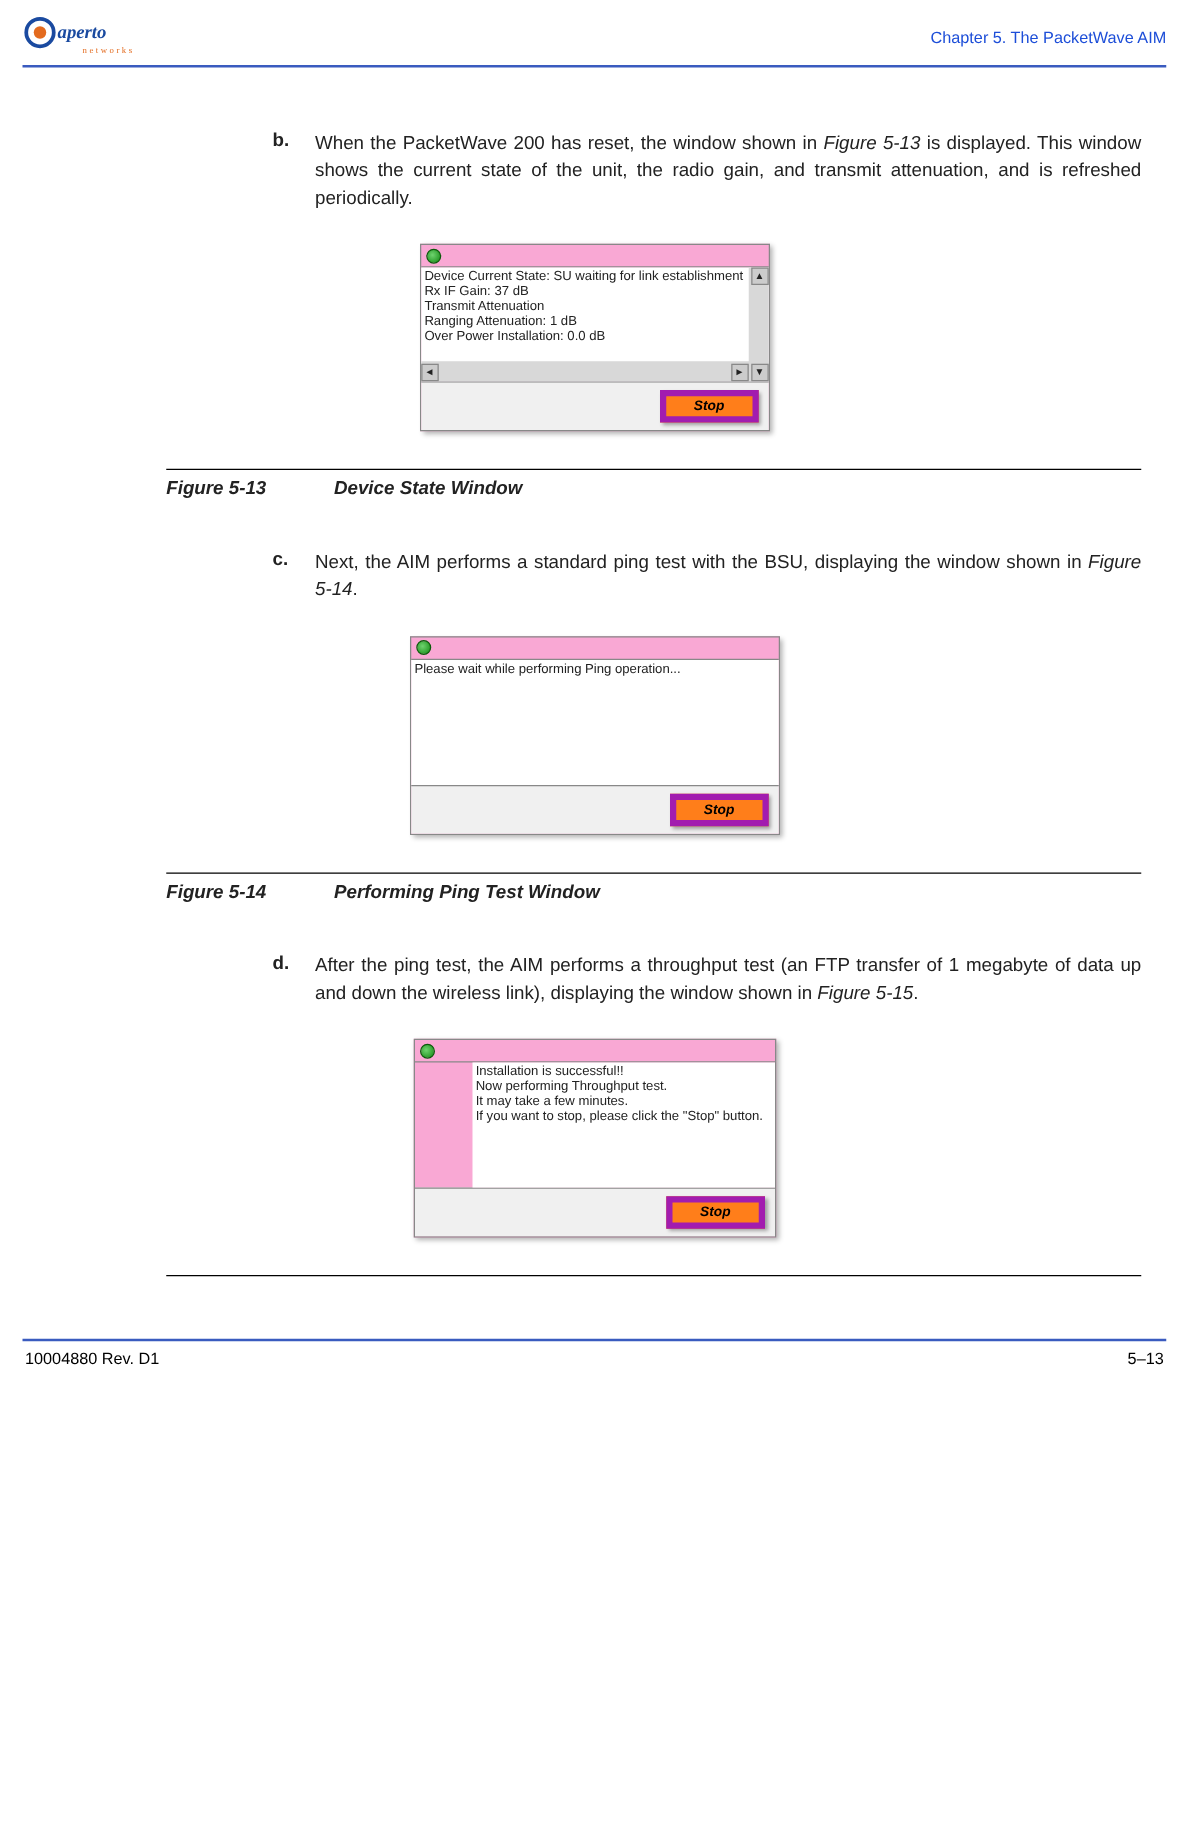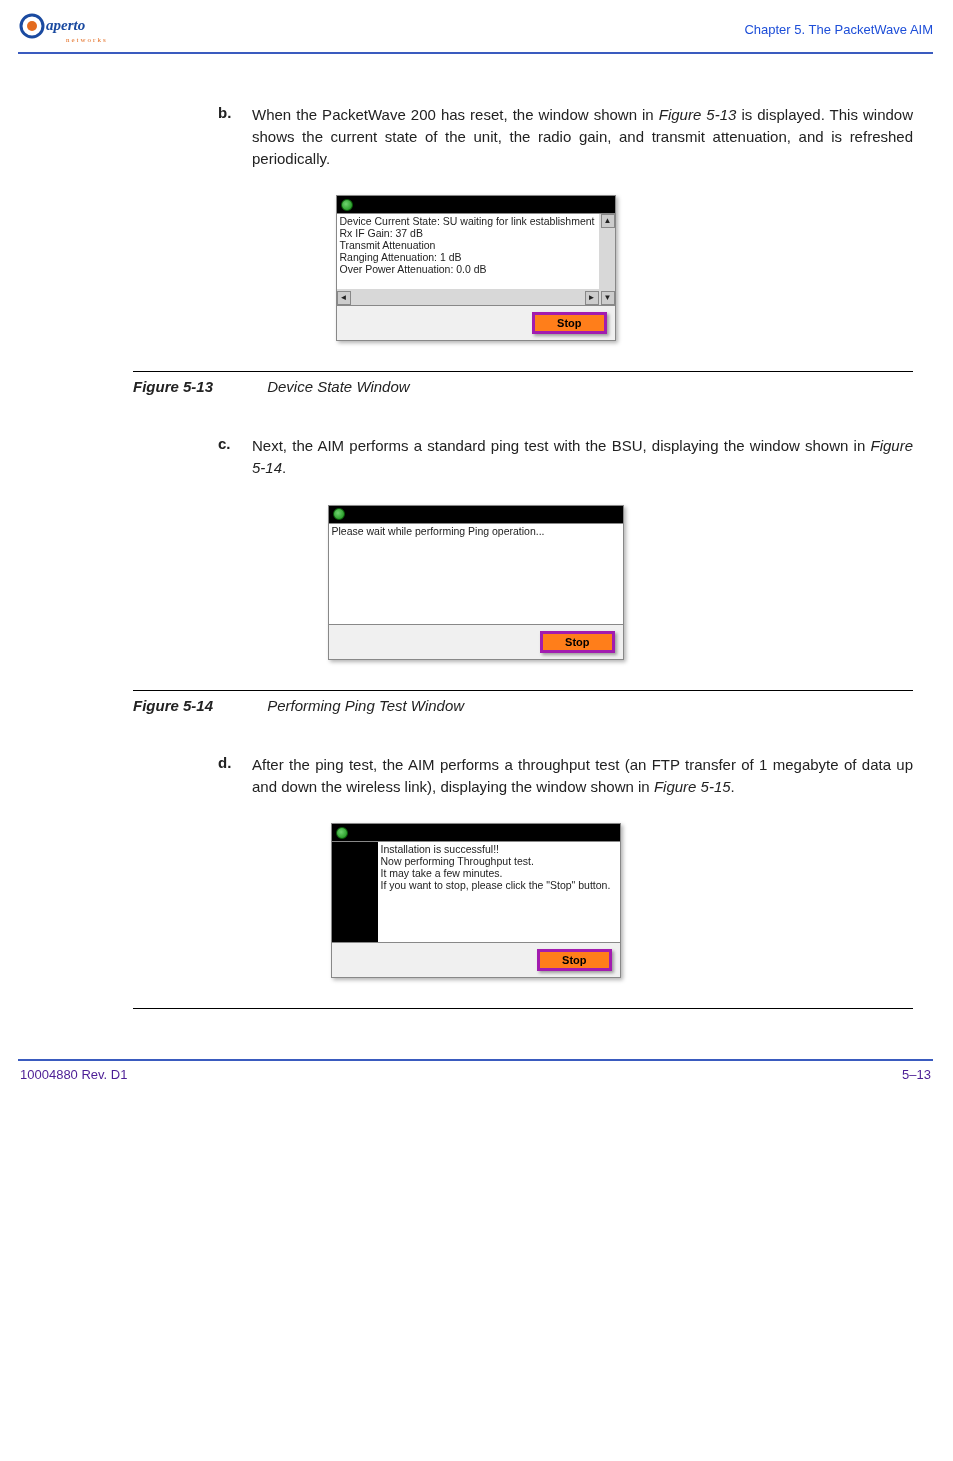--- a/index.html
+++ b/index.html
@@ -53,21 +53,21 @@
   }
   .ref-italic {
     font-style: italic;
   }
   .fig-wrap {
     text-align: center;
     margin: 26px 0 26px 0;
   }
   .applet {
     display: inline-block;
-    background: #000000;
+    background: #f9a8d4;
     border: 1px solid #888;
     box-shadow: 2px 2px 4px rgba(0,0,0,0.3);
     text-align: left;
     font-family: "MS Sans Serif", Tahoma, Arial, sans-serif;
     font-size: 10.5px;
   }
   .applet .top-strip {
     height: 18px;
     border-bottom: 1px solid #888;
     display: flex;
@@ -84,47 +84,48 @@
     padding: 1px 3px 14px 3px;
     position: relative;
     border-right: 16px solid #d8d8d8;
     border-bottom: 16px solid #d8d8d8;
   }
   .applet .text-zone.no-vscroll { border-right: 0; }
   .applet .text-zone.no-hscroll { border-bottom: 0; }
   .stop-btn {
     display: inline-block;
     background: #ff7e1a;
-    border: 3px solid #a21caf;
+    border: 5px solid #a21caf;
     box-shadow: 2px 2px 3px rgba(0,0,0,0.35);
     font-weight: bold;
     font-size: 11px;
     padding: 2px 22px;
     color: #000;
     margin: 6px 8px 6px 0;
+    font-style: italic;
   }
   .stop-row { text-align: right; border-top: 1px solid #888; background:#f0f0f0;}
   .figure-rule {
     border: 0;
     border-top: 1px solid #000;
     margin: 30px 20px 6px 115px;
   }
   .figure-caption {
     margin: 0 20px 40px 115px;
     font-size: 15px;
   }
   .figure-caption .fig-num { font-weight: bold; font-style: italic; display:inline-block; width: 130px;}
-  .figure-caption .fig-title { font-weight: normal; font-style: italic; }
+  .figure-caption .fig-title { font-weight: bold; font-style: italic; }
   .footer-rule {
     height: 2px; background: #3a5bbf; width: calc(100% - 0px);
     margin-top: 50px;
   }
   .footer-row {
     display: flex; justify-content: space-between;
-    font-size: 13px; color: #4c1d95; padding: 6px 2px 0 2px;
+    font-size: 13px; color: #000000; padding: 6px 2px 0 2px;
   }
   .scroll-arrow {
     position: absolute;
     width: 14px; height: 14px;
     background: #ccc; border:1px solid #888;
     font-size:8px; line-height:12px; text-align:center;
   }
 </style>
 </head>
 <body>
@@ -155,21 +156,21 @@
     <div class="fig-wrap">
       <div class="applet" style="width:280px;">
         <div class="top-strip">
             <span class="dot-icon"></span>
           </div>
         <div class="text-zone" style="min-height:78px; position:relative;">
           <div>Device Current State: SU waiting for link establishment</div>
           <div>Rx IF Gain:            37 dB</div>
           <div>Transmit Attenuation</div>
           <div>  Ranging Attenuation:  1 dB</div>
-          <div>  Over Power Attenuation: 0.0 dB</div>
+          <div>  Over Power Installation: 0.0 dB</div>
           <span class="scroll-arrow" style="top:0; right:-16px;">▲</span>
           <span class="scroll-arrow" style="bottom:-16px; right:-16px;">▼</span>
           <span class="scroll-arrow" style="bottom:-16px; left:0;">◄</span>
           <span class="scroll-arrow" style="bottom:-16px; right:0;">►</span>
         </div>
         <div class="stop-row"><span class="stop-btn">Stop</span></div>
       </div>
     </div>
 
     <hr class="figure-rule">

